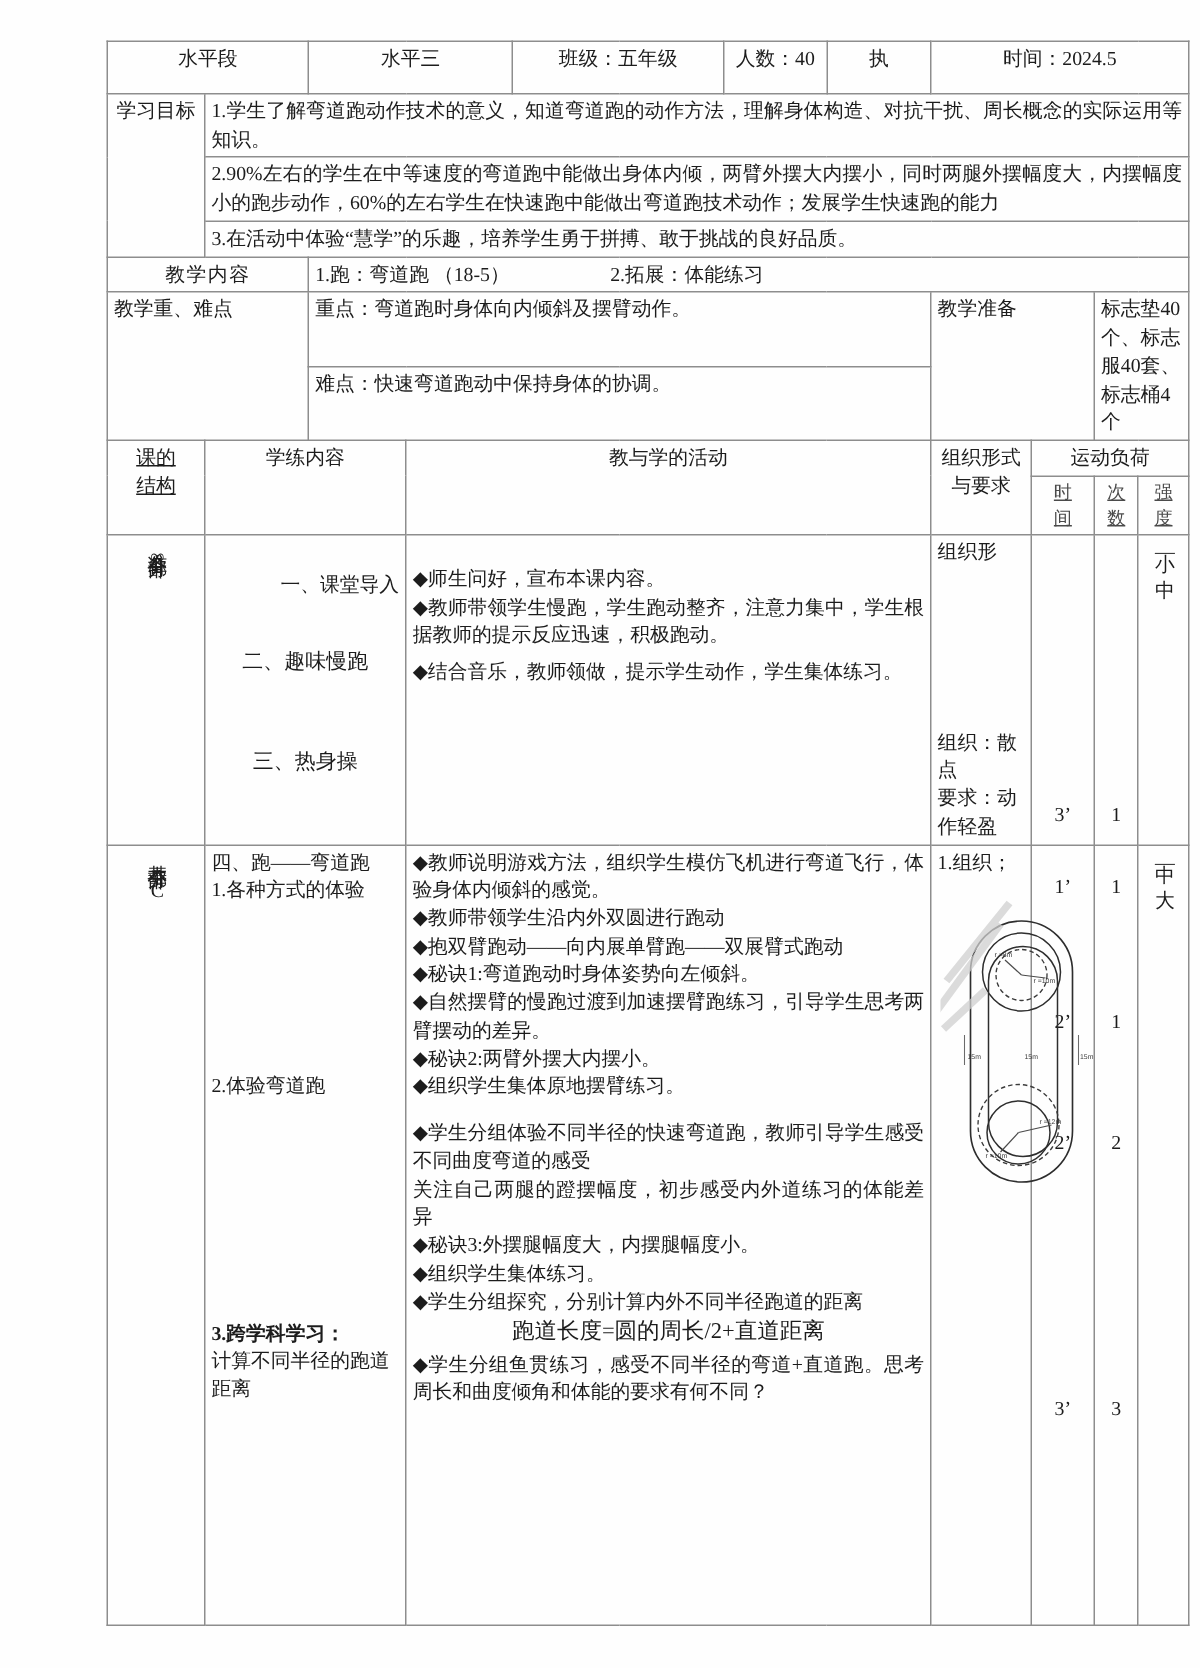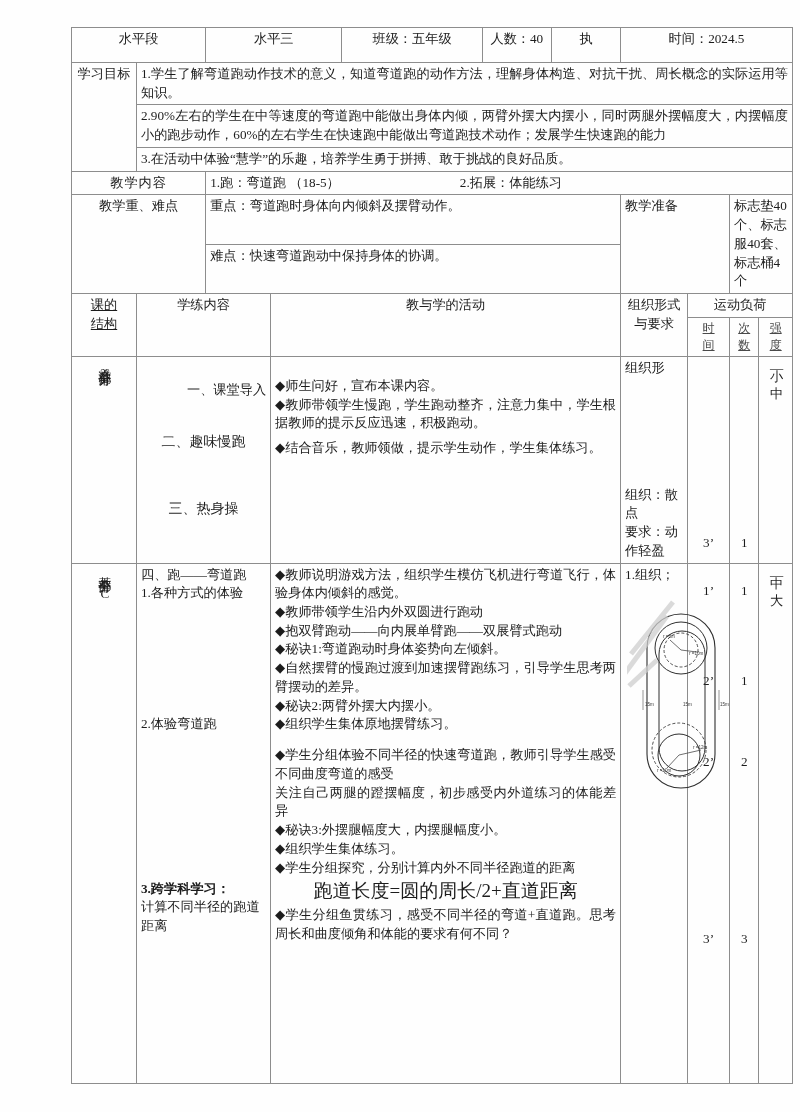--- a/index.html
+++ b/index.html
@@ -70,27 +70,27 @@
     font-weight: bold;
     text-align: center;
     vertical-align: middle;
     letter-spacing: 1px;
   }
   .content-cell {
     font-size: 14px;
     vertical-align: middle;
     padding: 6px 8px;
   }
-  .content-cell .seg2 { margin-left: 120px; }
+  .content-cell .seg2 { margin-left: 67px; }
 
   
   .kd-label {
     font-size: 15px;
     font-weight: bold;
-    text-align: center;
+    text-align: left;
     vertical-align: middle;
     line-height: 1.5;
   }
   .kd-cell {
     font-size: 14px;
     vertical-align: middle;
     padding: 8px 6px 8px 14px;
   }
   .prep-label {
     font-size: 15px;
@@ -166,21 +166,21 @@
     text-align: center;
     vertical-align: middle;
     font-size: 13.5px;
   }
 
   .line { display: block; text-decoration: underline; }
   .learn-bold { font-weight: normal; font-size: 14px; }
 
   .act-formula {
     text-align: center;
-    font-size: 19px;
+    font-size: 15px;
     padding: 1px 0 1px 0;
   }
 
   
   .diagram-wrap {
     margin-top: 6px;
     margin-left: 2px;
     width: 108px;
     height: 222px;
     position: relative;

